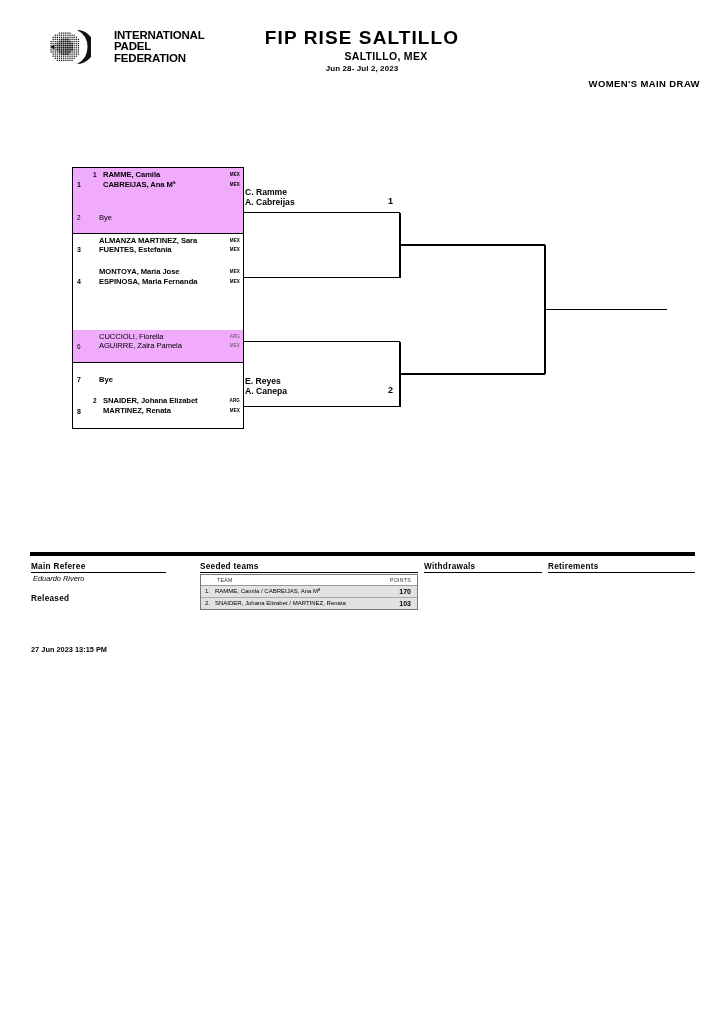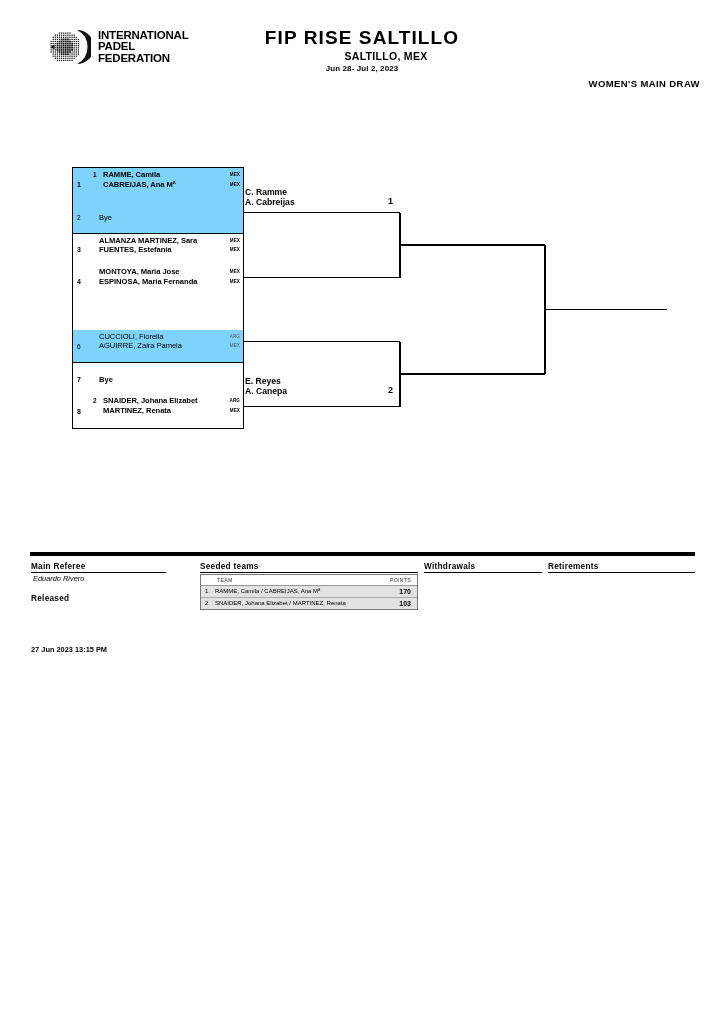--- a/index.html
+++ b/index.html
@@ -14,21 +14,21 @@
     font-family: "Liberation Sans", sans-serif;
     color: #000000;
     overflow: hidden;
   }
 
   
   #header { position: absolute; left: 0; top: 0; width: 724px; height: 110px; }
 
   #logo-block {
     position: absolute; left: 47px; top: 26px;
-    display: flex; align-items: center; gap: 7px; justify-content: space-between;
+    display: flex; align-items: center; gap: 23px; justify-content: space-between;
   }
   #logo-mark { position: relative; width: 44px; height: 42px; }
   #logo-mark svg { display: block; }
   #logo-text {
     font-family: "Liberation Sans", sans-serif;
     font-weight: bold;
     font-size: 11.5px;
     line-height: 11.6px;
     letter-spacing: -0.2px;
   }
@@ -60,21 +60,21 @@
     position: absolute; left: 72px; top: 167px;
     width: 172px; height: 262px;
     border: 1.6px solid #000;
     box-sizing: border-box;
     background: #ffffff;
   }
   .entry-row {
     position: absolute; left: 0; width: 100%;
     box-sizing: border-box;
   }
-  .entry-row.shaded { background: #7dd3fc; }
+  .entry-row.shaded { background: #f0abfc; }
   .entry-row.topline { border-top: 1.6px solid #000; }
 
   .pos-num {
     position: absolute; left: 4px; top: 50%;
     transform: translateY(-50%);
     font-size: 6.5px;
   }
   .entry-row.bold .pos-num { font-weight: bold; font-size: 7px; }
 
   .seed-num {

